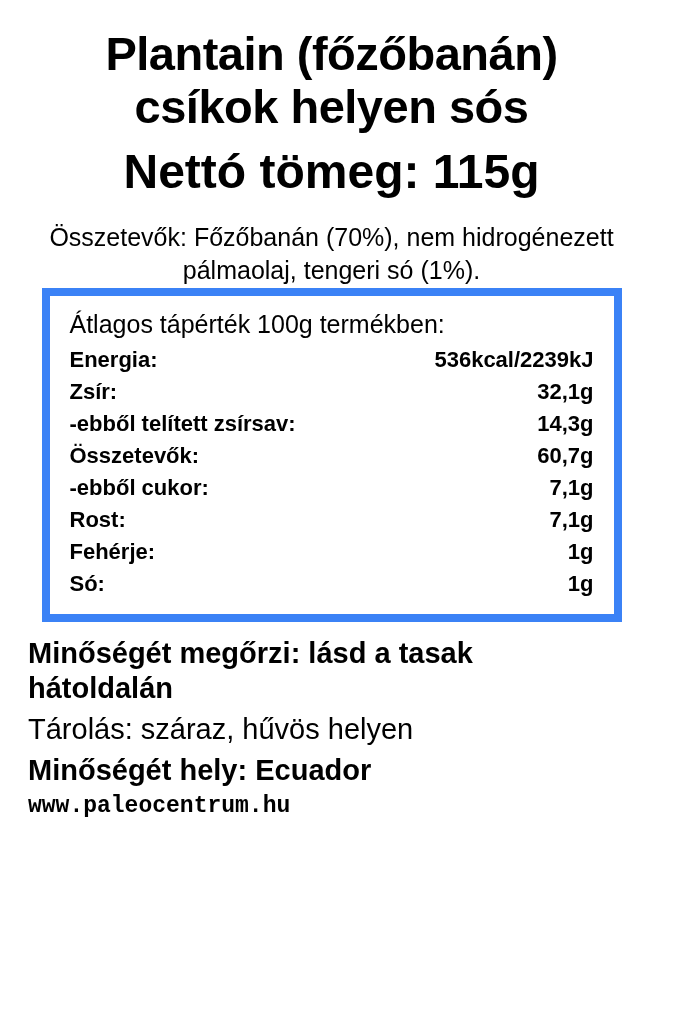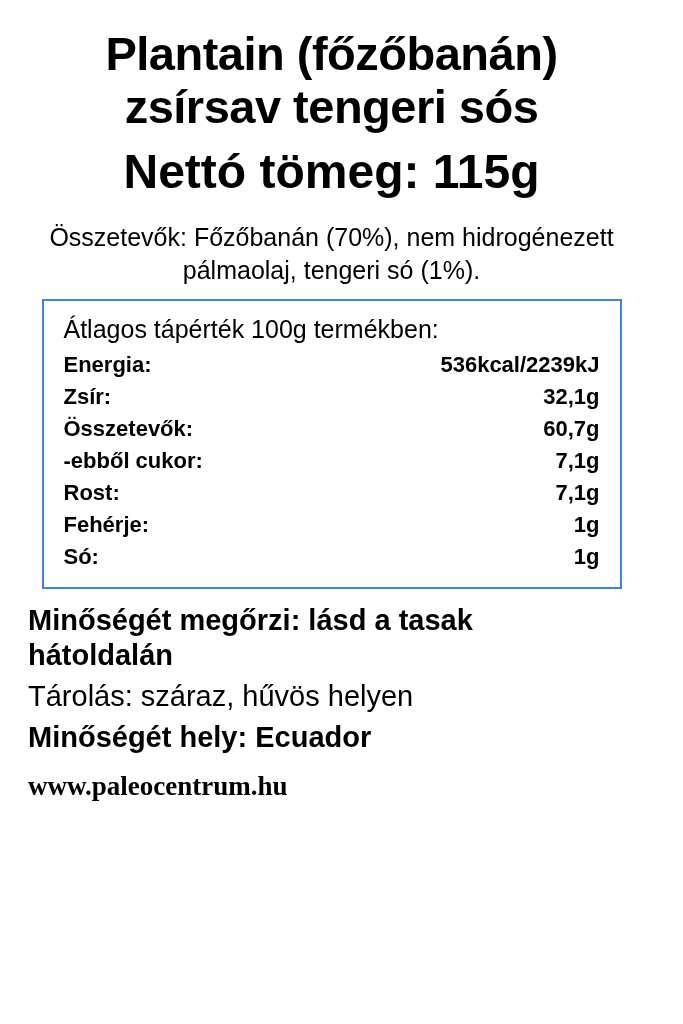--- a/index.html
+++ b/index.html
@@ -41,23 +41,23 @@
   }
   .ingredients {
     width: 612px;
     text-align: center;
     font-size: 25px;
     line-height: 1.32;
     margin-top: 20px;
   }
   .nutrition-box {
     width: 580px;
-    border: 2px solid #3b82f6;
+    border: 8px solid #3b82f6;
     box-sizing: border-box;
-    margin-top: 12px;
+    margin-top: 1px;
     padding: 14px 20px 14px 20px;
   }
   .nutrition-heading {
     font-size: 25px;
     margin-bottom: 5px;
     white-space: nowrap;
   }
   table.nutrition {
     width: 100%;
     border-collapse: collapse;
@@ -97,51 +97,55 @@
     margin-top: 4px;
   }
   .distributor {
     font-family: "Liberation Serif", serif;
     font-size: 27px;
     font-weight: bold;
     line-height: 1.28;
     margin-top: 18px;
   }
   .website {
-    font-family: Liberation Serif, serif;
-    font-size: 27px;
+    font-family: Liberation Mono, monospace;
+    font-size: 23px;
     font-weight: bold;
     line-height: 1.28;
-    margin-top: 12px;
+    margin-top: 2px;
   }
 </style>
 </head>
 <body>
 
 <div class="label">
 
   <div class="title-block">
     <div class="title-line">Plantain (főzőbanán)</div>
-    <div class="title-line">zsírsav tengeri sós</div>
+    <div class="title-line">csíkok helyen sós</div>
     <div class="netto">Nettó tömeg: 115g</div>
   </div>
 
   <div class="ingredients">Összetevők: Főzőbanán (70%), nem hidrogénezett pálmaolaj, tengeri só (1%).</div>
 
   <div class="nutrition-box">
     <div class="nutrition-heading">Átlagos tápérték 100g termékben:</div>
     <table class="nutrition">
       <tbody>
         <tr>
           <td class="k">Energia:</td>
           <td class="v">536kcal/2239kJ</td>
         </tr>
         <tr>
           <td class="k">Zsír:</td>
           <td class="v">32,1g</td>
+        </tr>
+        <tr>
+          <td class="k">-ebből telített zsírsav:</td>
+          <td class="v">14,3g</td>
         </tr>
         <tr>
           <td class="k">Összetevők:</td>
           <td class="v">60,7g</td>
         </tr>
         <tr>
           <td class="k">-ebből cukor:</td>
           <td class="v">7,1g</td>
         </tr>
         <tr>

